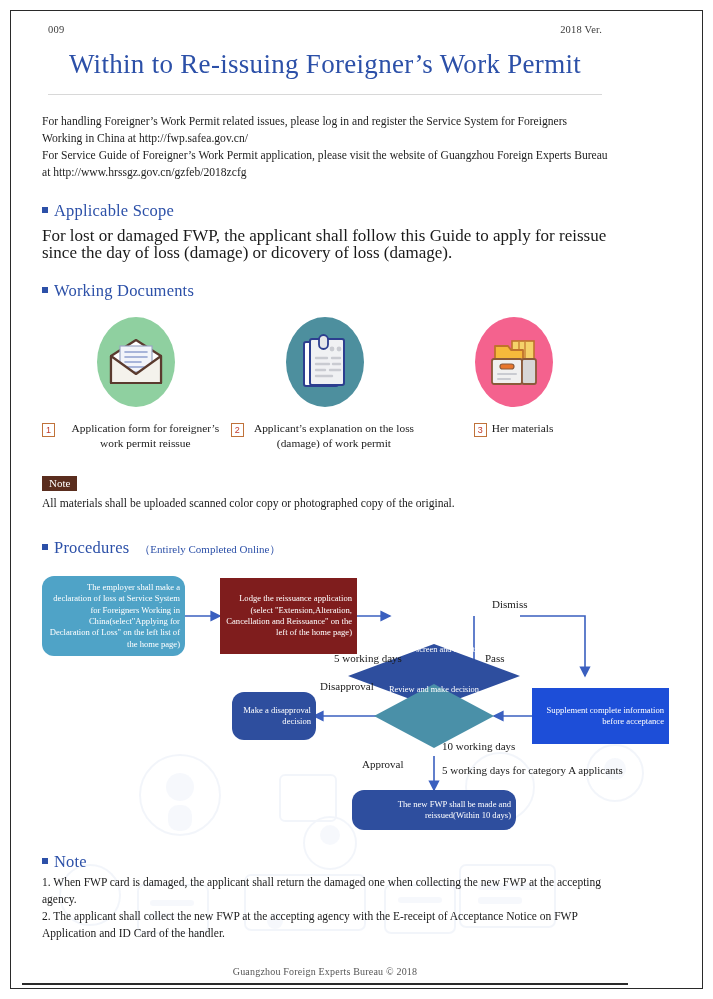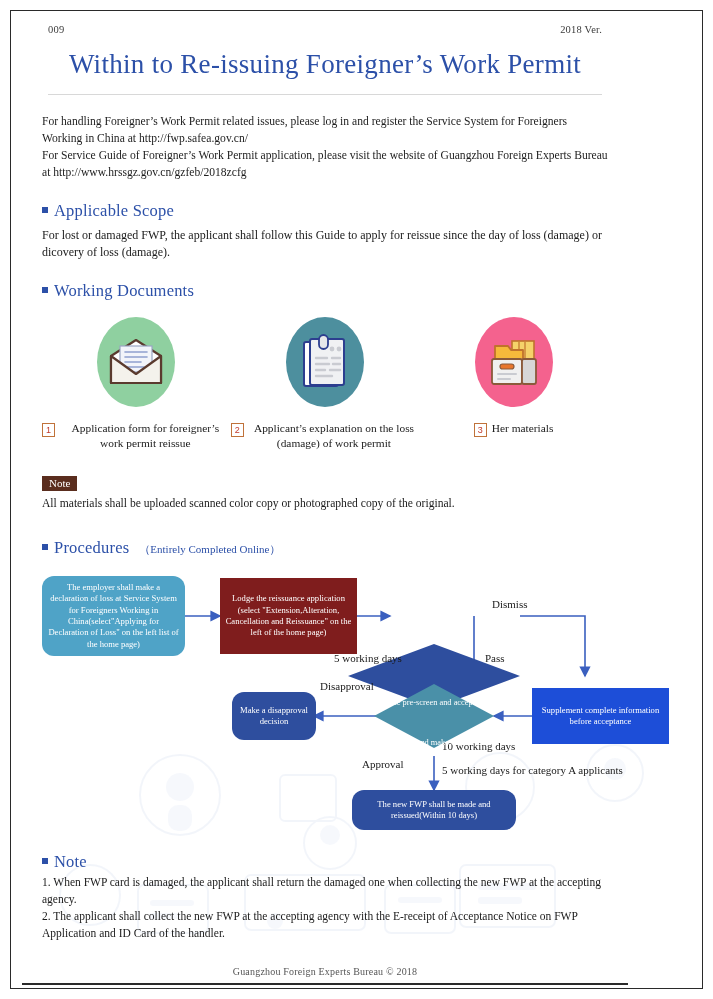--- a/index.html
+++ b/index.html
@@ -18,21 +18,21 @@
 
   .intro{margin-top:18px;font-size:11.6px;line-height:17px;color:#1d1d1d;}
   .intro p{margin:0;}
 
   .sec{margin-top:20px;display:flex;align-items:baseline;gap:6px;}
   .sec .bullet{width:6px;height:6px;background:#2c50a8;display:inline-block;
                position:relative;top:-3px;flex:0 0 auto;}
   .sec h2{margin:0;font-size:16.5px;color:#2c50a8;font-weight:400;letter-spacing:.2px;}
   .sec .sub{font-size:11px;color:#2c50a8;margin-left:4px;}
 
-  .body-txt{font-size:12px;line-height:17px;margin-top:6px;}
+  .body-txt{font-size:17px;line-height:17px;margin-top:6px;}
 
   
   .docs{margin-top:16px;display:flex;}
   .doc{width:33.33%;display:flex;flex-direction:column;align-items:center;}
   .circle{width:78px;height:90px;border-radius:50%;display:flex;align-items:center;
           justify-content:center;}
   .cap{margin-top:14px;font-size:11.4px;line-height:15px;text-align:center;
        display:flex;gap:5px;align-items:flex-start;justify-content:center;}
   .num{flex:0 0 auto;display:inline-block;width:11px;height:12px;line-height:12px;
        text-align:center;font-size:9px;color:#c0392b;border:1px solid #c0723a;
@@ -42,25 +42,25 @@
   
   .note-badge{display:inline-block;background:#5a2d1e;color:#ffffff;font-size:11px;
               padding:1px 7px 2px 7px;font-family:"Liberation Serif",serif;}
   .note-wrap{margin-top:22px;}
   .note-line{font-size:11.6px;margin-top:4px;line-height:17px;}
 
   
   .flow-wrap{position:relative;height:270px;margin-top:10px;}
   .flow{position:absolute;left:0;top:0;width:653px;height:270px;}
   .fbox{position:absolute;box-sizing:border-box;display:flex;align-items:center;
-        justify-content:center;text-align:center;color:#ffffff;font-size:8.6px;
+        justify-content:center;text-align:right;color:#ffffff;font-size:8.6px;
         line-height:11.4px;padding:3px 5px;}
   .rnd{border-radius:12px;}
   .lbl{position:absolute;font-size:11px;color:#1a1a1a;white-space:nowrap;}
-  .dia{position:absolute;display:flex;align-items:flex-end;justify-content:center;}
+  .dia{position:absolute;display:flex;align-items:flex-start;justify-content:center;}
   .dia .dtxt{position:relative;z-index:2;color:#fff;font-size:8.4px;line-height:11px;
              text-align:center;}
 
   
   .bnote{margin-top:2px;}
   .bnote .line{font-size:11.5px;line-height:17px;}
 
   .footer{position:absolute;left:0;right:0;bottom:22px;text-align:center;
           font-size:10px;color:#555;letter-spacing:.2px;}
   .footer-rule{position:absolute;left:22px;right:22px;bottom:14px;height:2px;background:#2a2a2a;}

